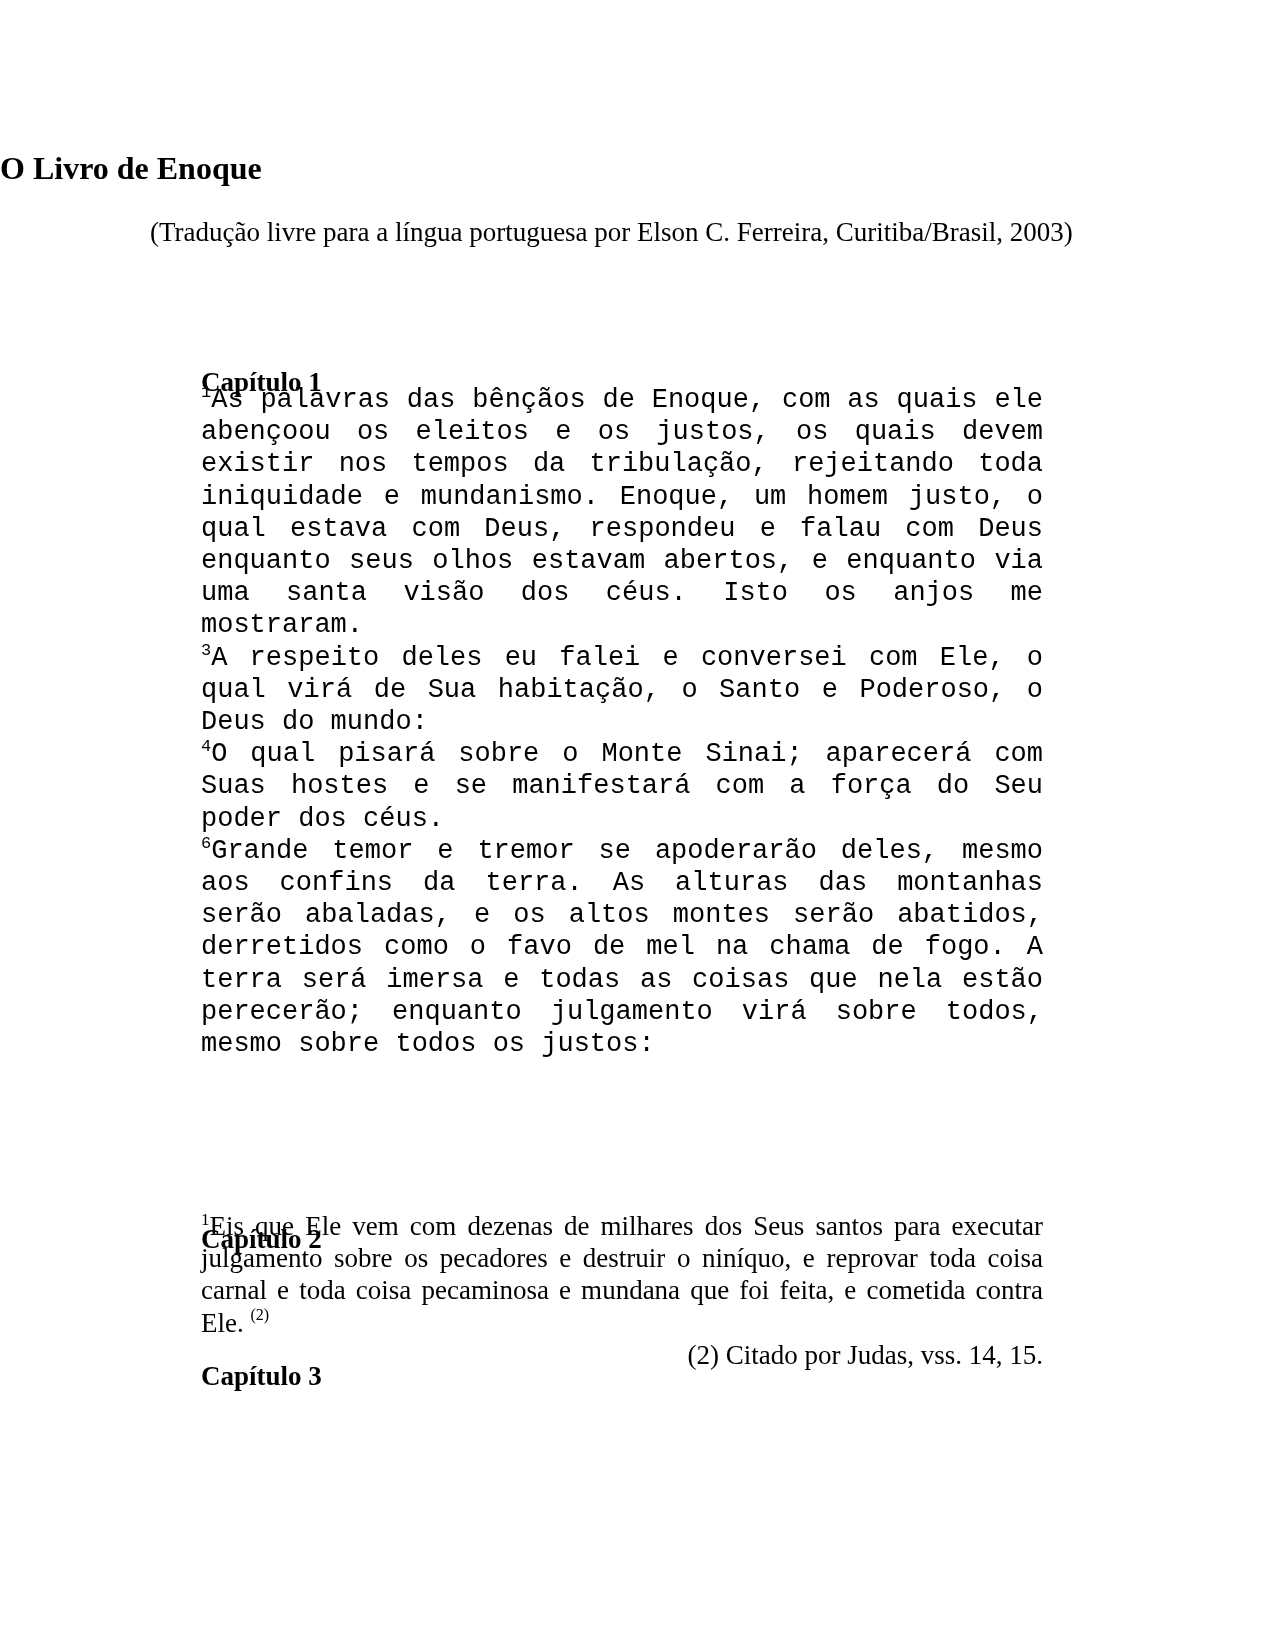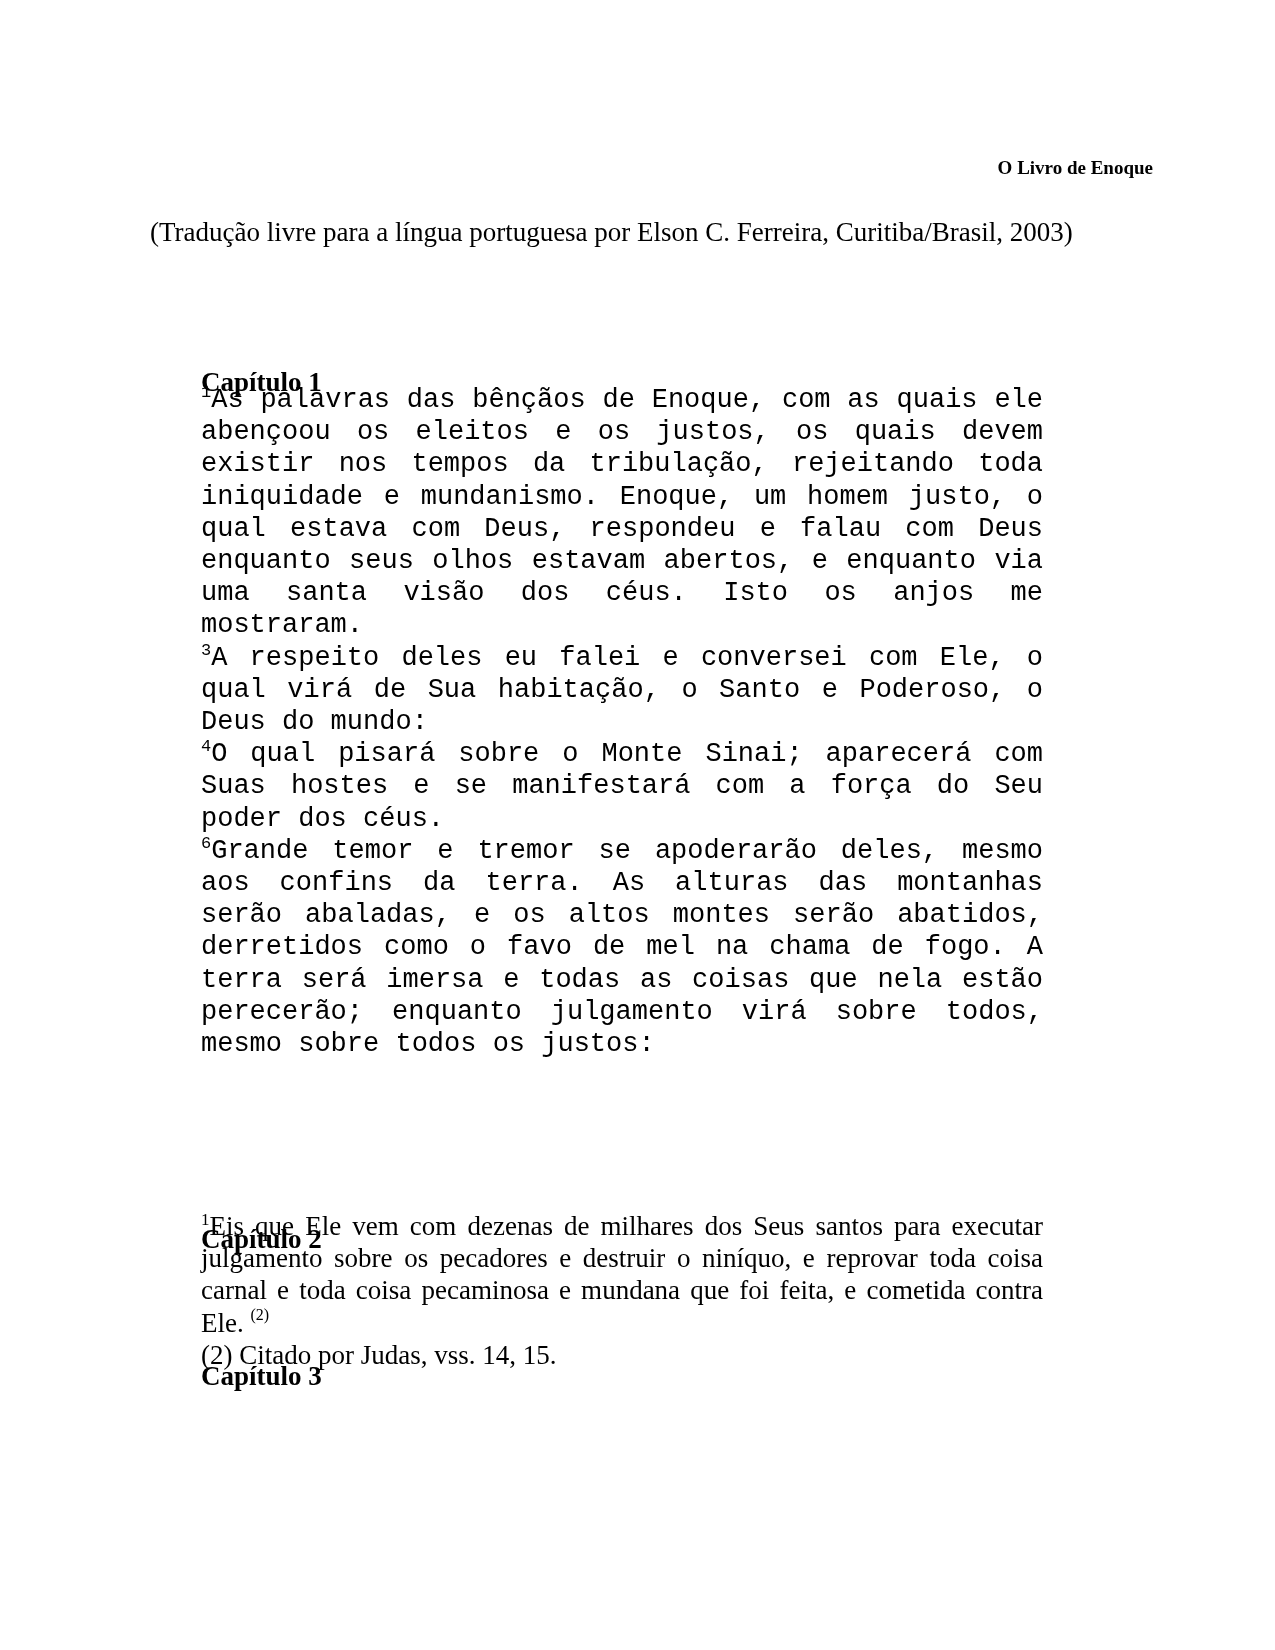--- a/index.html
+++ b/index.html
@@ -20,23 +20,23 @@
       left: 0;
       top: 0;
       width: 1275px;
       height: 1650px;
     }
     .title {
       position: absolute;
       top: 152px;
       left: 0;
       width: 1153px;
-      text-align: right;
+      text-align: left;
       font-weight: bold;
-      font-size: 19px;
+      font-size: 32px;
       line-height: 32px;
     }
     .subtitle {
       position: absolute;
       top: 216px;
       left: 150px;
       width: 975px;
       font-size: 27px;
       line-height: 32px;
     }
@@ -64,20 +64,21 @@
     }
     sup.fnref {
       font-size: 16px;
       line-height: 0;
       vertical-align: 12px;
     }
     .footnote {
       font-size: 27px;
       line-height: 32px;
       margin: 0;
+      text-align: right;
     }
     #ch1-heading { position: absolute; top: 366px; left: 201px; }
     #ch1-verses { top: 384px; font-family: Liberation Mono, monospace; }
     #ch2-heading { position: absolute; top: 1217px; left: 201px; margin-top: 6px; }
     #ch2-verses { top: 1210px; }
     #ch3-heading { position: absolute; top: 1360px; left: 201px; }
   </style>
 </head>
 <body>
 

